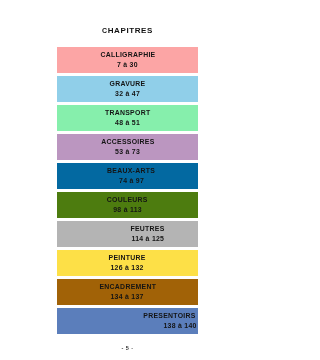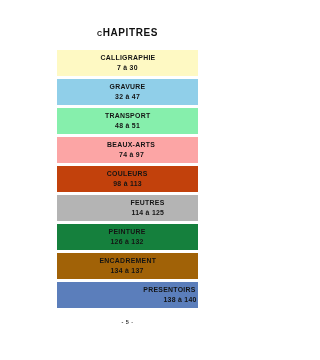--- a/index.html
+++ b/index.html
@@ -19,21 +19,21 @@
     width: 255px;
     height: 360px;
     box-sizing: border-box;
     display: flex;
     flex-direction: column;
     align-items: center;
     background: #ffffff;
   }
   .page-title {
     margin-top: 24px;
-    font-size: 14px;
+    font-size: 11px;
     font-weight: bold;
     letter-spacing: 0.6px;
     font-variant: small-caps;
     text-transform: lowercase;
     color: #111111;
     text-align: center;
     line-height: 1;
   }
   .page-title::first-letter {
     font-size: 10.5px;
@@ -83,52 +83,56 @@
 </style>
 </head>
 <body style="background-color: rgb(255, 255, 255);">
 
 <div class="page">
 
   <div class="page-title">Chapitres</div>
 
   <div class="chapter-list">
 
-    <div class="chapter-row" style="background-color: #fef9c3; align-items: center;">
+    <div class="chapter-row" style="background-color: #fca5a5; align-items: center;">
       <div class="chapter-name">CALLIGRAPHIE</div>
       <div class="chapter-pages">7 à 30</div>
     </div>
 
     <div class="chapter-row" style="background-color: rgb(144, 207, 233);">
       <div class="chapter-name">GRAVURE</div>
       <div class="chapter-pages">32 à 47</div>
     </div>
 
     <div class="chapter-row" style="background-color: #86efac;">
       <div class="chapter-name">TRANSPORT</div>
       <div class="chapter-pages">48 à 51</div>
     </div>
 
+    <div class="chapter-row" style="background-color: rgb(187, 150, 192);">
+      <div class="chapter-name">ACCESSOIRES</div>
+      <div class="chapter-pages">53 à 73</div>
+    </div>
 
-    <div class="chapter-row" style="background-color: #fca5a5; padding-left: 8px;">
+    <div class="chapter-row" style="background-color: #0369a1; padding-left: 8px;">
       <div class="chapter-name">BEAUX-ARTS</div>
       <div class="chapter-pages">74 à 97</div>
     </div>
 
-    <div class="chapter-row" style="background-color: #c2410c;">
+    <div class="chapter-row" style="background-color: #4d7c0f;">
       <div class="chapter-name">COULEURS</div>
       <div class="chapter-pages">98 à 113</div>
     </div>
 
     <div class="chapter-row" style="background-color: rgb(180, 180, 180); padding-left: 40px;">
       <div class="chapter-name">FEUTRES</div>
       <div class="chapter-pages">114 à 125</div>
     </div>
 
-    <div class="chapter-row" style="background-color: #15803d;">
+    <div class="chapter-row" style="background-color: #fde047;">
       <div class="chapter-name">PEINTURE</div>
       <div class="chapter-pages">126 à 132</div>
     </div>
 
     <div class="chapter-row" style="background-color: #a16207;">
       <div class="chapter-name">ENCADREMENT</div>
       <div class="chapter-pages">134 à 137</div>
     </div>
 
     <div class="chapter-row" style="background-color: rgb(91, 126, 187); align-items: flex-end;">

